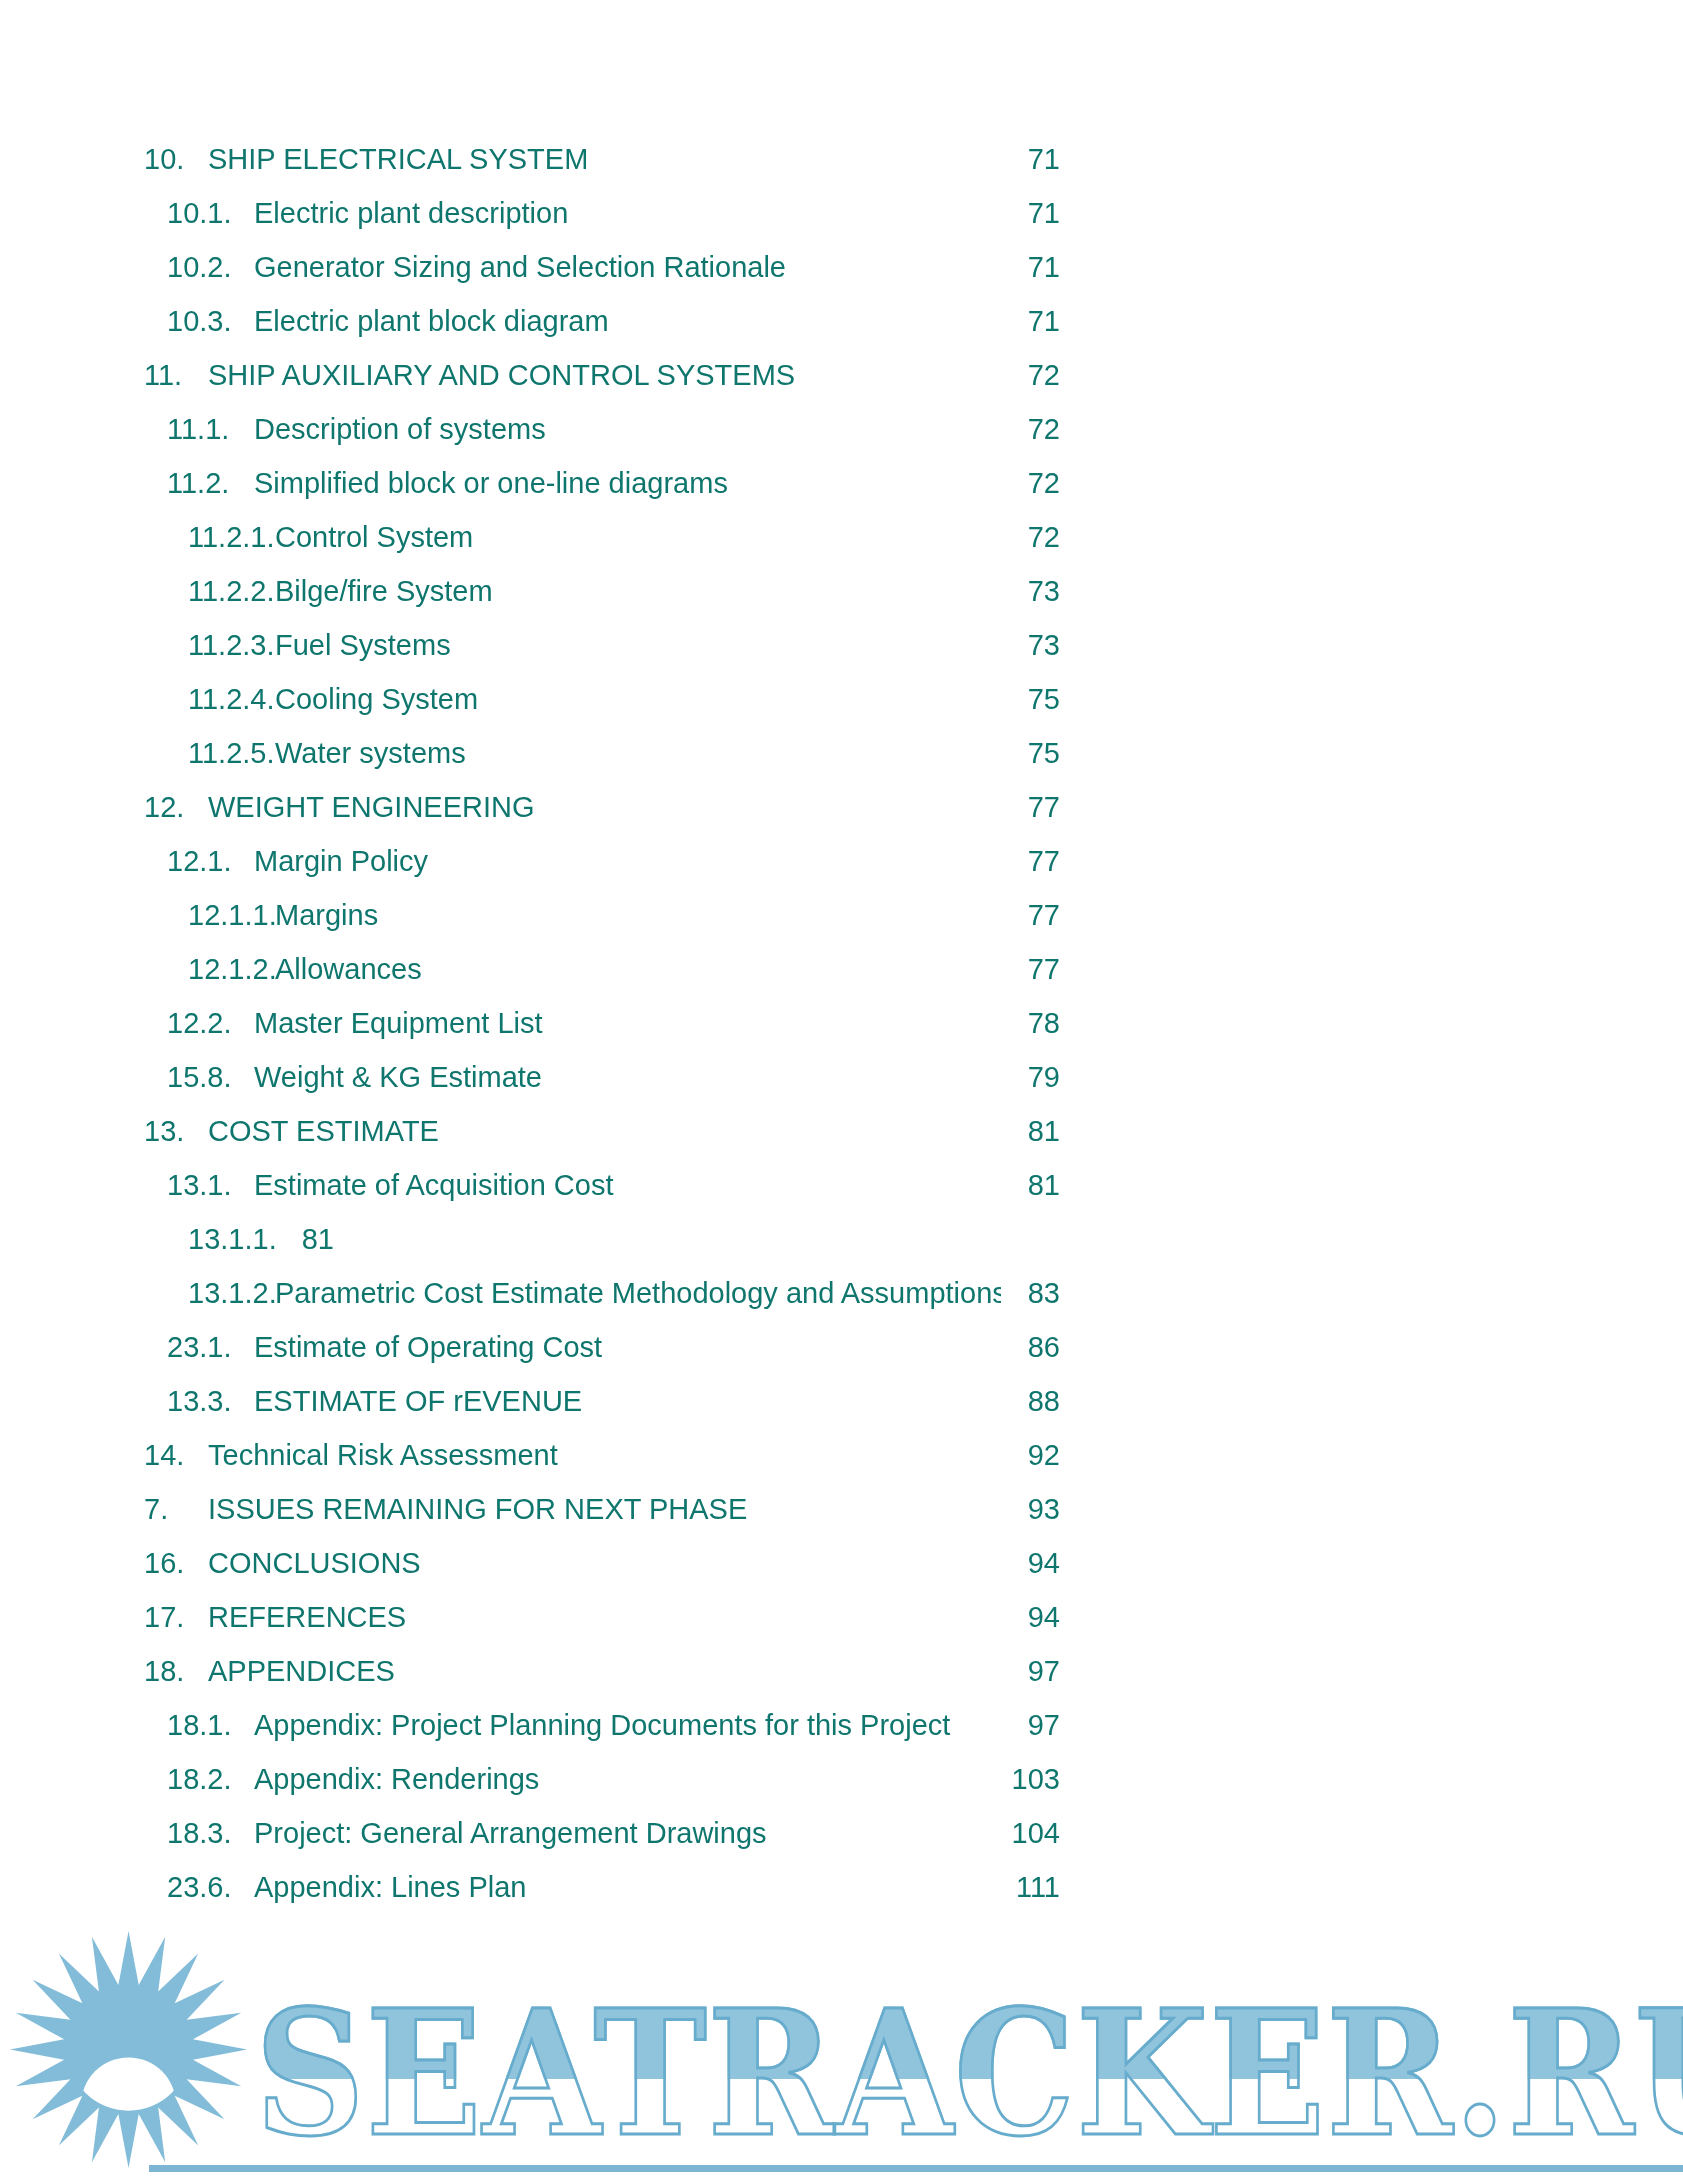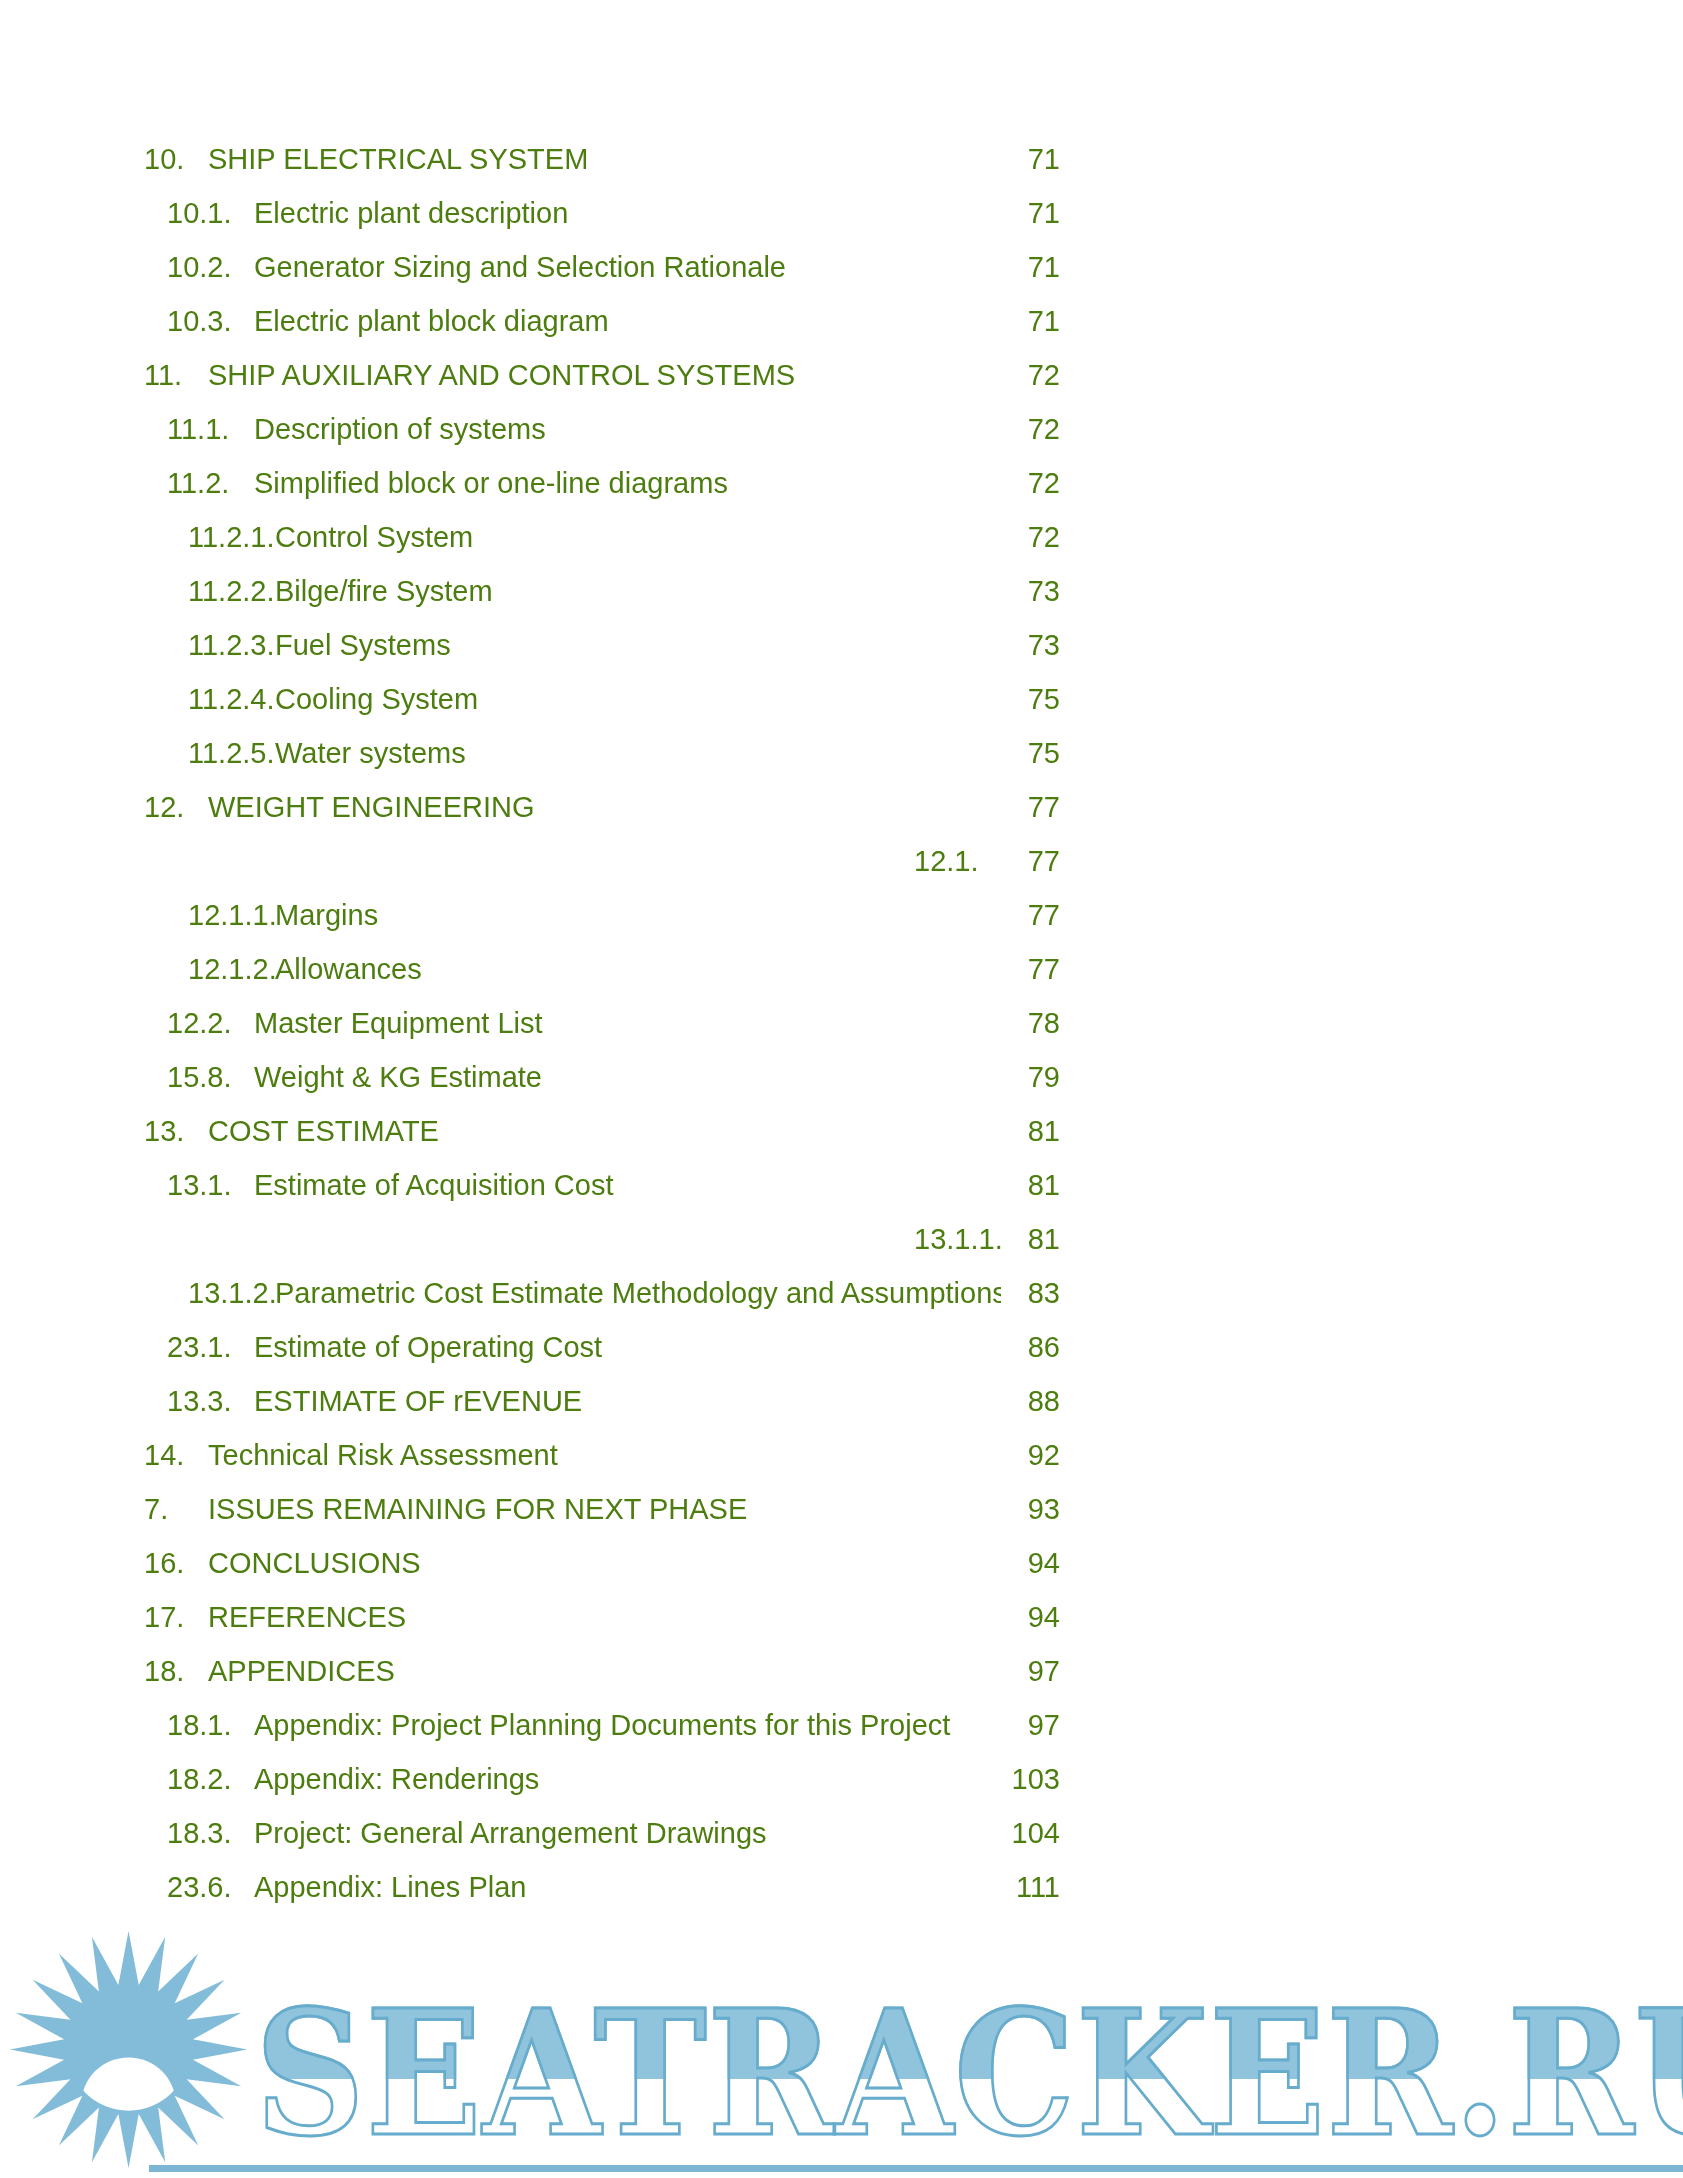--- a/index.html
+++ b/index.html
@@ -15,23 +15,22 @@
     position: absolute;
     left: 144px;
     top: 132px;
     width: 916px;
   }
   .row {
     display: flex;
     align-items: baseline;
     height: 54px;
     font-size: 29px;
-    color: #4d7c0f;
+    color: #0f766e;
     line-height: 54px;
-    justify-content: flex-end;
   }
   .row .num  { flex: 0 0 auto; }
   .lvl1 .num { width: 64px; }
   .lvl2      { padding-left: 23px; }
   .lvl2 .num { width: 87px; }
   .lvl3      { padding-left: 44px; }
   .lvl3 .num { width: 87px; }
   .row .title { flex: 1 1 auto; white-space: nowrap; overflow: hidden; }
   .row .page-num { flex: 0 0 auto; text-align: right; min-width: 59px; }
 
@@ -138,20 +137,21 @@
         <span class="title">Water systems</span>
         <span class="page-num">75</span>
       </div>
       <div class="row lvl1">
         <span class="num">12.</span>
         <span class="title">WEIGHT ENGINEERING</span>
         <span class="page-num">77</span>
       </div>
       <div class="row lvl2">
         <span class="num">12.1.</span>
+        <span class="title">Margin Policy</span>
         <span class="page-num">77</span>
       </div>
       <div class="row lvl3">
         <span class="num">12.1.1.</span>
         <span class="title">Margins</span>
         <span class="page-num">77</span>
       </div>
       <div class="row lvl3">
         <span class="num">12.1.2.</span>
         <span class="title">Allowances</span>

